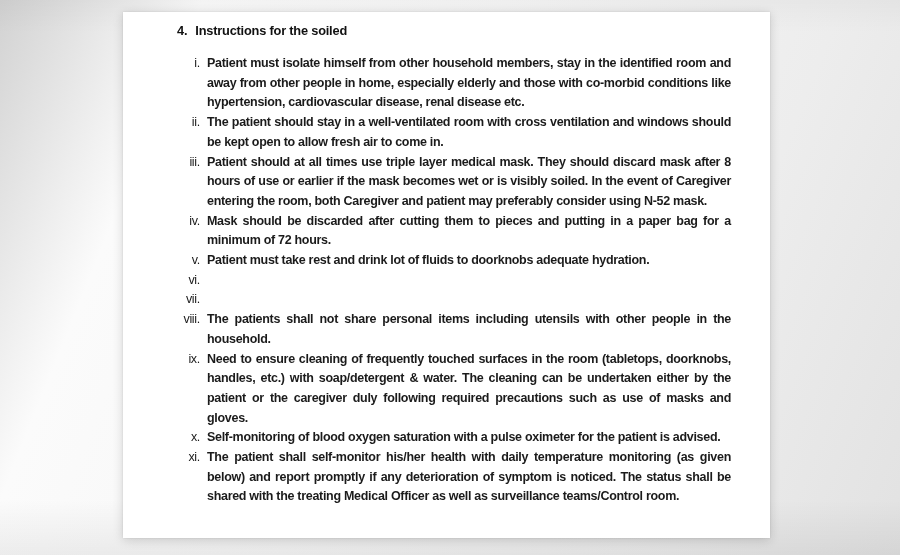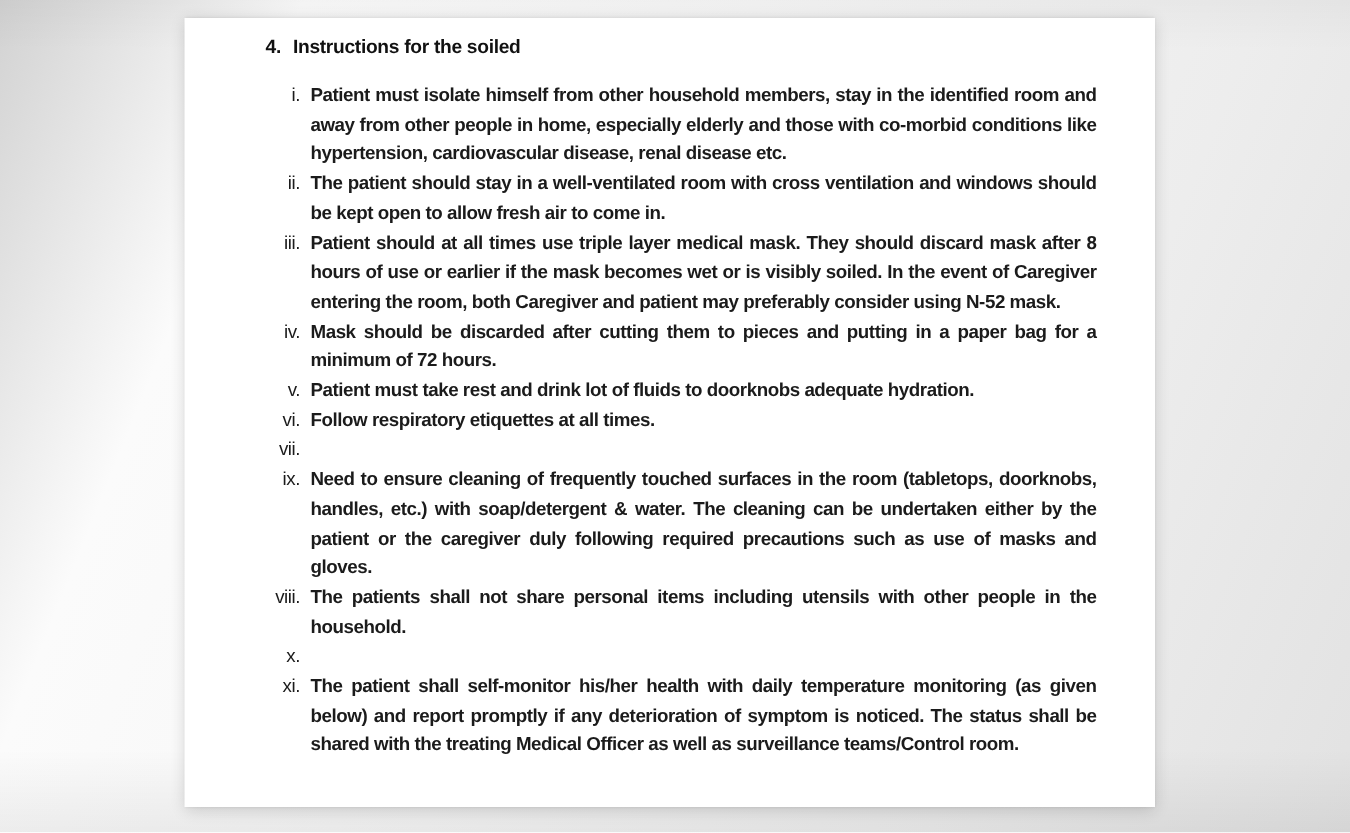--- a/index.html
+++ b/index.html
@@ -97,39 +97,39 @@
     <span class="text">Mask should be discarded after cutting them to pieces and putting in a paper bag for a minimum of 72 hours.</span>
   </div>
 
   <div class="item">
     <span class="num">v.</span>
     <span class="text">Patient must take rest and drink lot of fluids to doorknobs adequate hydration.</span>
   </div>
 
   <div class="item">
     <span class="num">vi.</span>
-    <span class="text">Follow respiratory etiquettes at all times.</span>
   </div>
 
   <div class="item">
     <span class="num">vii.</span>
+  </div>
+
+  <div class="item">
+    <span class="num">viii.</span>
+    <span class="text">The patients shall not share personal items including utensils with other people in the household.</span>
   </div>
 
   <div class="item">
     <span class="num">ix.</span>
     <span class="text">Need to ensure cleaning of frequently touched surfaces in the room (tabletops, doorknobs, handles, etc.) with soap/detergent &amp; water. The cleaning can be undertaken either by the patient or the caregiver duly following required precautions such as use of masks and gloves.</span>
   </div>
 
   <div class="item">
-    <span class="num">viii.</span>
-    <span class="text">The patients shall not share personal items including utensils with other people in the household.</span>
-  </div>
-
-  <div class="item">
     <span class="num">x.</span>
+    <span class="text">Self-monitoring of blood oxygen saturation with a pulse oximeter for the patient is advised.</span>
   </div>
 
   <div class="item">
     <span class="num">xi.</span>
     <span class="text">The patient shall self-monitor his/her health with daily temperature monitoring (as given below) and report promptly if any deterioration of symptom is noticed. The status shall be shared with the treating Medical Officer as well as surveillance teams/Control room.</span>
   </div>
 </div>
   </div>
 </div>
 

